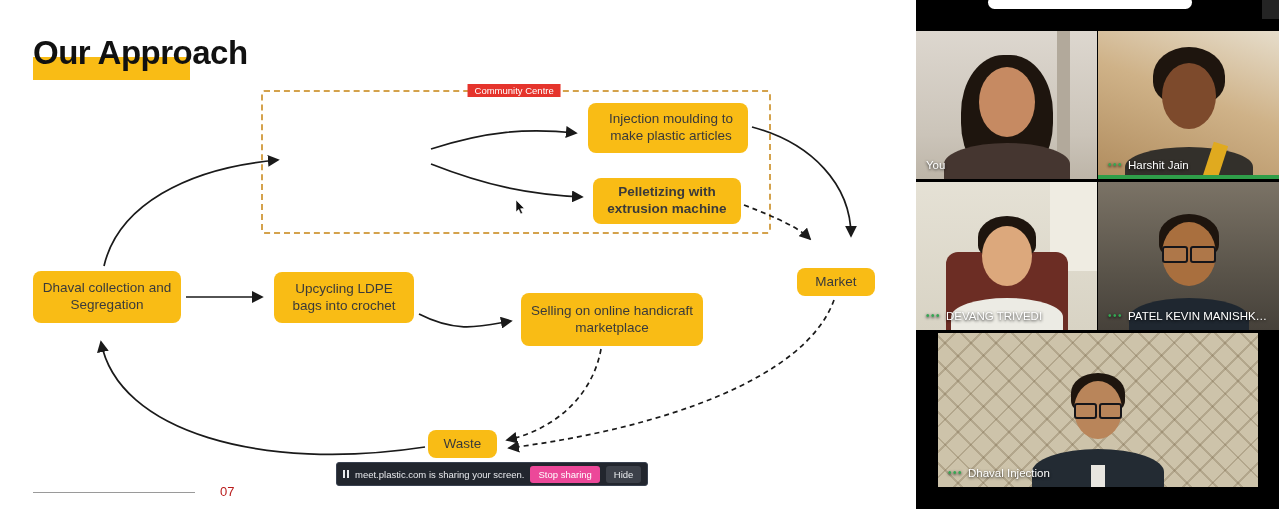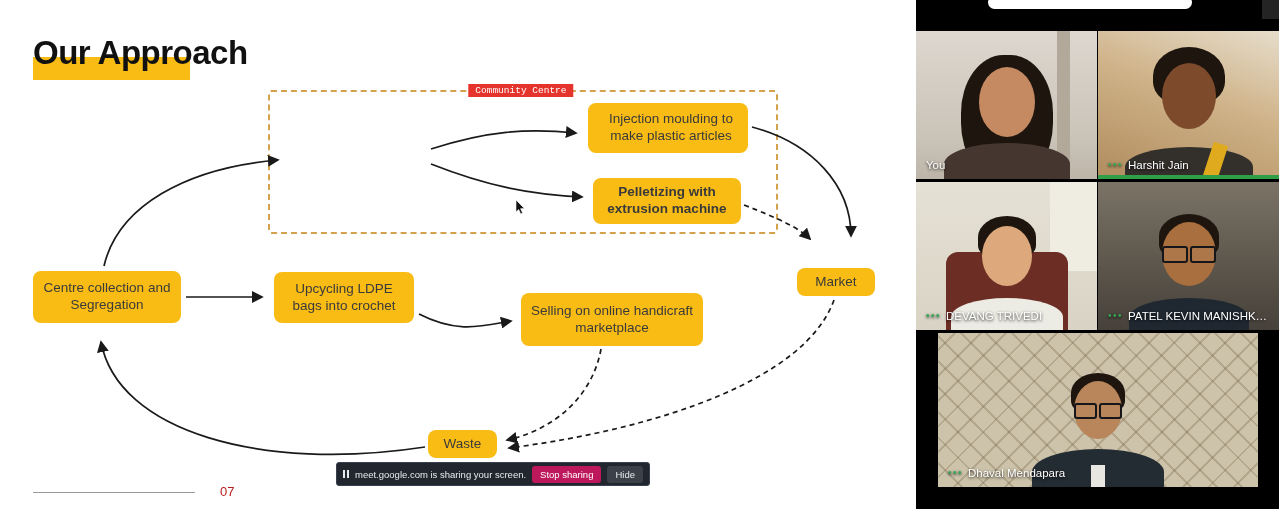--- a/index.html
+++ b/index.html
@@ -4,21 +4,21 @@
 <style>
   * { margin:0; padding:0; box-sizing:border-box; }
   body { font-family:"Liberation Sans", sans-serif; background:#000; }
   .screen { position:relative; width:1279px; height:509px; overflow:hidden; background:#000; }
 
   
   .slide { position:absolute; left:0; top:0; width:916px; height:509px; background:#ffffff; }
   .title-highlight { position:absolute; left:33px; top:57px; width:157px; height:23px; background:#F9BC15; }
   .slide-title { position:absolute; left:33px; top:34px; font-size:33px; font-weight:800; color:#111; letter-spacing:-0.5px; }
 
-  .community-box { position:absolute; left:268px; top:90px; width:510px; height:144px; border:2px dashed #d4a24c; border-radius:3px;font-family:Liberation Mono, monospace; }
+  .community-box { position:absolute; left:261px; top:90px; width:510px; height:144px; border:2px dashed #d4a24c; border-radius:3px; }
   .community-label { position:absolute; top:-8px; left:50%; transform:translateX(-52%); background:#E5342C; color:#fff; font-size:9.5px; padding:1px 7px; white-space:nowrap; }
 
   .node { position:absolute; background:#F9BC15; border-radius:8px; display:flex; align-items:center; justify-content:center; text-align:center; color:#3a3a3a; font-size:13.5px; line-height:1.25; padding:4px 6px; }
   .n-shredding { left:288px; top:135px; width:137px; height:55px; }
   .n-injection { left:588px; top:103px; width:160px; height:50px;padding-left:12px; }
   .n-pelletizing { left:593px; top:178px; width:148px; height:46px;font-weight:bold; }
   .n-waste-collection { left:33px; top:271px; width:148px; height:52px; }
   .n-upcycling { left:274px; top:272px; width:140px; height:51px; }
   .n-selling { left:521px; top:293px; width:182px; height:53px; }
   .n-market { left:797px; top:268px; width:78px; height:28px; }
@@ -27,21 +27,21 @@
   .arrows { position:absolute; left:0; top:0; width:916px; height:509px; pointer-events:none; }
 
   .page-line { position:absolute; left:33px; top:492px; width:162px; height:1px; background:#9a9a9a; }
   .page-number { position:absolute; left:220px; top:484px; font-size:13px; color:#b91c1c; }
 
   
   .share-bar { position:absolute; left:336px; top:462px; height:24px; display:flex; align-items:center; gap:6px; background:#22262e; border:1px solid #394150; border-radius:3px; padding:0 6px; }
   .pause-icon { width:2px; height:8px; background:#e8eaed; box-shadow:4px 0 0 #e8eaed; margin-right:4px; }
   .share-msg { color:#e8eaed; font-size:9.5px; white-space:nowrap; }
   .share-btn { border:none; cursor:pointer; font-size:9.5px; border-radius:3px; padding:3px 8px; font-family:"Liberation Sans", sans-serif; }
-  .stop-btn { background:#be185d; color:#fff; }
+  .stop-btn { background:#ec4899; color:#fff; }
   .hide-btn { background:#3c4049; color:#e8eaed; }
 
   
   .panel { position:absolute; left:916px; top:0; width:363px; height:509px; background:#000; }
   .top-pill { position:absolute; left:72px; top:-4px; width:204px; height:13px; background:#fff; border-radius:7px; }
   .top-corner { position:absolute; left:346px; top:0; width:17px; height:19px; background:#242424; }
 
   .tile { position:absolute; overflow:hidden; background:#222; cursor:pointer; }
   .t1 { left:0;   top:31px;  width:181px; height:148px; }
   .t2 { left:182px; top:31px; width:181px; height:148px; }
@@ -127,32 +127,32 @@
         <path d="M 419 314 C 458 334 482 326 511 321" marker-end="url(#arrow)"></path>
         <path d="M 601 349 C 593 394 557 429 507 440" stroke-dasharray="5 4" marker-end="url(#arrow)"></path>
         <path d="M 834 300 C 806 378 664 428 509 448" stroke-dasharray="5 4" marker-end="url(#arrow)"></path>
         <path d="M 425 447 C 262 472 118 432 101 342" marker-end="url(#arrow)"></path>
       </g>
       <path d="M516 200 L516 212 L518.7 209.5 L520.7 214 L522.6 213.1 L520.6 208.7 L524.3 208.4 Z" fill="#111" stroke="#fff" stroke-width="0.6"></path>
     </svg>
 
     <div class="node n-injection">Injection moulding to make plastic articles</div>
     <div class="node n-pelletizing">Pelletizing with extrusion machine</div>
-    <div class="node n-waste-collection">Centre collection and Segregation</div>
+    <div class="node n-waste-collection">Dhaval collection and Segregation</div>
     <div class="node n-upcycling">Upcycling LDPE bags into crochet</div>
     <div class="node n-selling">Selling on online handicraft marketplace</div>
     <div class="node n-market">Market</div>
     <div class="node n-waste">Waste</div>
 
     <div class="page-line"></div>
     <div class="page-number">07</div>
 
     <div class="share-bar">
       <span class="pause-icon"></span>
-      <span class="share-msg">meet.google.com is sharing your screen.</span>
+      <span class="share-msg">meet.plastic.com is sharing your screen.</span>
       <button class="share-btn stop-btn">Stop sharing</button>
       <button class="share-btn hide-btn">Hide</button>
     </div>
   </div>
 
   <div class="panel">
     <div class="top-pill"></div>
     <div class="top-corner"></div>
 
     <div class="tile t1">
@@ -208,18 +208,18 @@
     <div class="tile t5">
       <div class="photo p5">
         <div class="hair"></div>
         <div class="head"></div>
         <div class="glasses"></div>
         <div class="torso"></div>
         <div class="accent"></div>
       </div>
       <div class="name-tag">
         <span class="dots">•••</span>
-        <span>Dhaval Mendapara</span>
+        <span>Dhaval Injection</span>
       </div>
     </div>
   </div>
 
 </div>
 
 </body></html>

